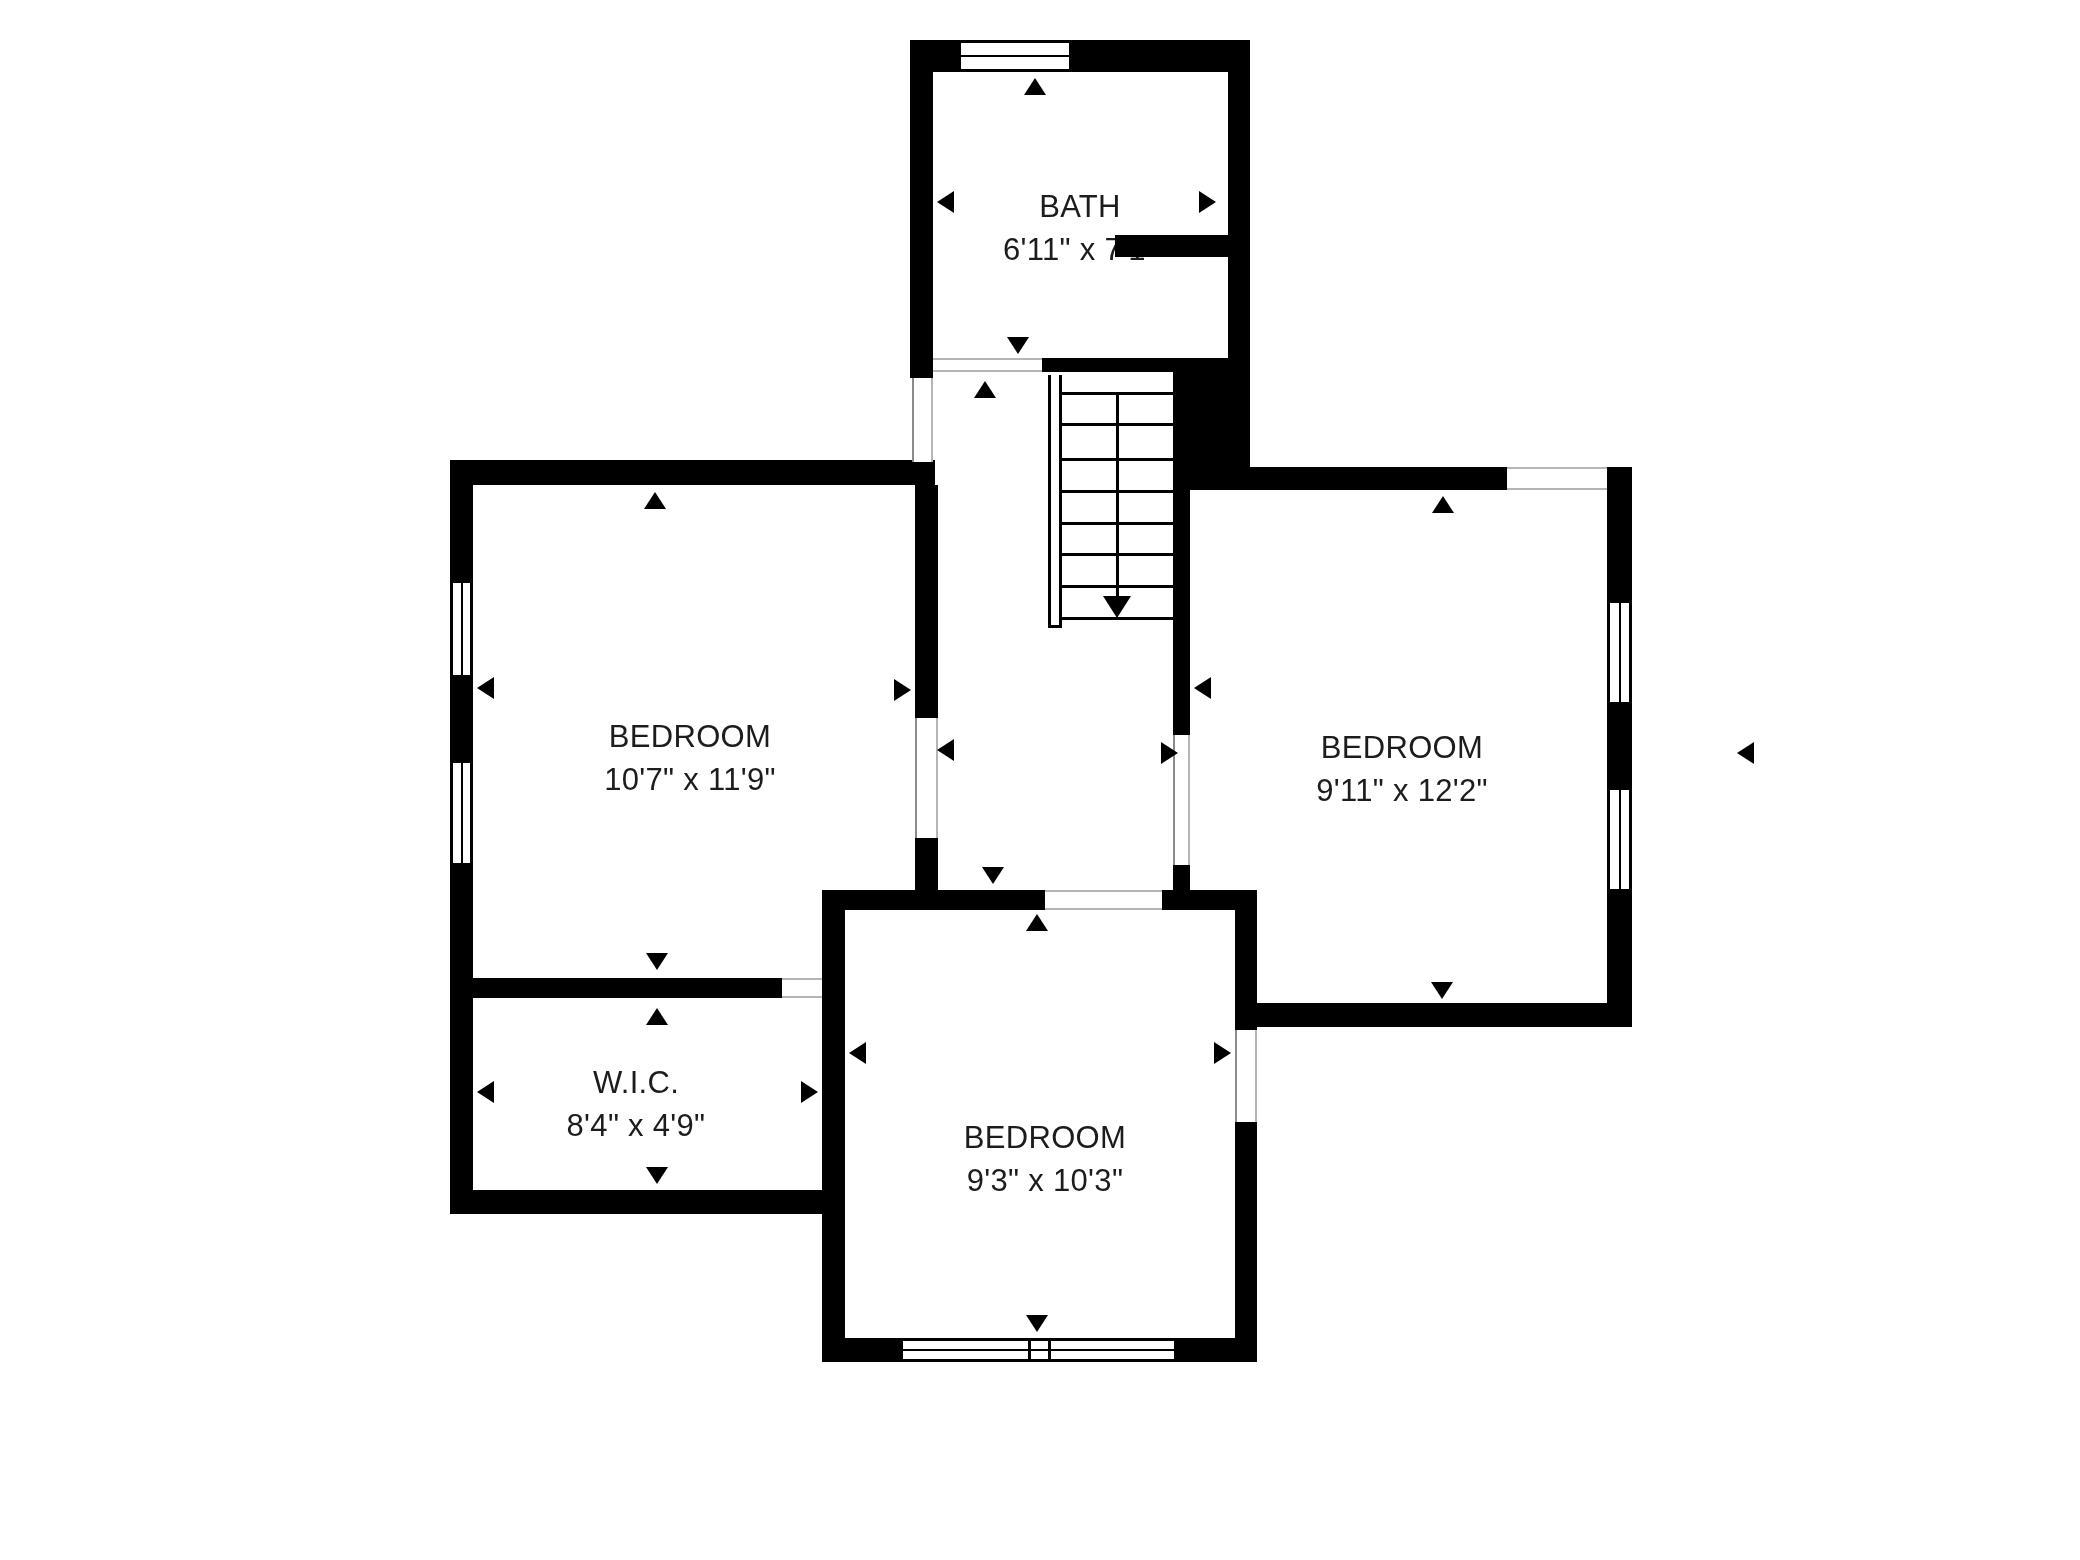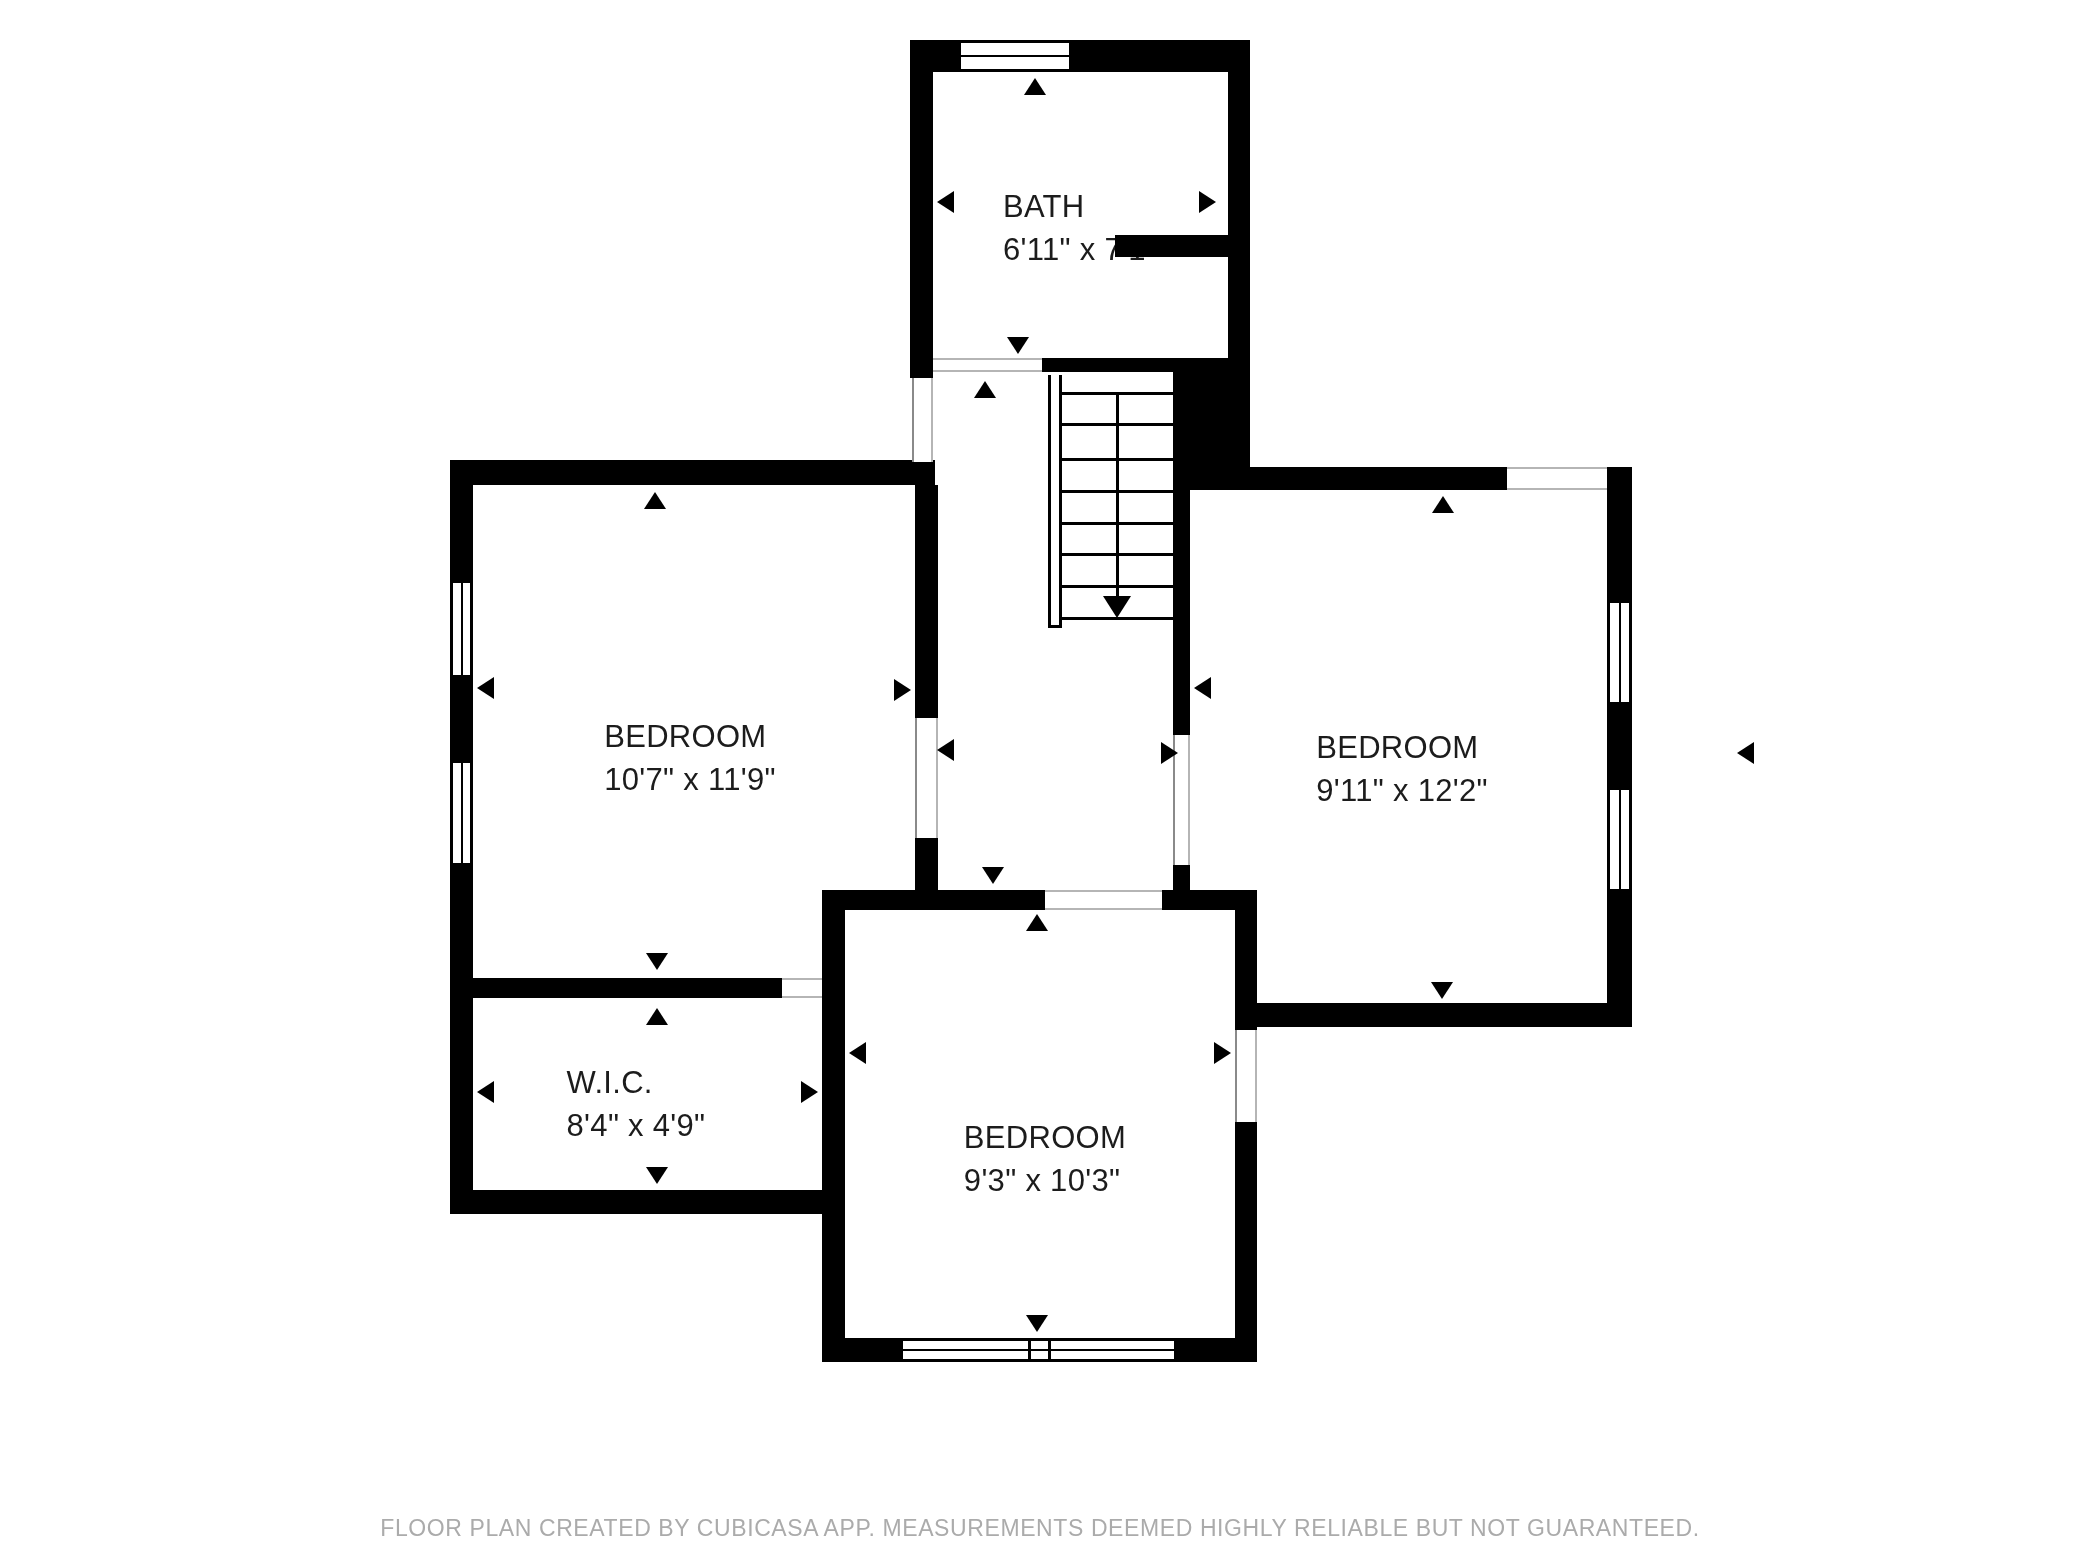--- a/index.html
+++ b/index.html
@@ -11,21 +11,21 @@
   .window{position:absolute;background:#fff;border:3px solid #000;box-sizing:border-box;z-index:3;}
   .window .midline-h{position:absolute;left:-1px;right:-1px;top:50%;height:2px;margin-top:-1px;background:#000;}
   .window .midline-v{position:absolute;top:-1px;bottom:-1px;left:50%;width:2px;margin-left:-1px;background:#000;}
   .window .mullion{position:absolute;top:-1px;bottom:-1px;width:3px;background:#000;}
   .opening{position:absolute;background:#fff;box-sizing:border-box;z-index:3;}
   .opening.h{border-top:2px solid #b5b5b5;border-bottom:2px solid #b5b5b5;}
   .opening.v{border-left:2px solid #8a8a8a;border-right:2px solid #b5b5b5;}
   .arrow{position:absolute;width:0;height:0;z-index:4;}
   .stair-part{position:absolute;z-index:2;}
   .room-label{
-    position:absolute;transform:translateX(-50%);text-align:left;z-index:1;
+    position:absolute;transform:translateX(-50%);text-align:center;z-index:1;
     color:#1c1c1c;font-size:31px;line-height:43px;white-space:nowrap;letter-spacing:0.3px;
   }
   #footer{
     position:absolute;left:50%;transform:translateX(-50%);top:1515px;z-index:1;
     color:#ababab;font-size:23px;letter-spacing:0.6px;white-space:nowrap;
   }
 </style>
 </head>
 <body>
 
@@ -45,21 +45,20 @@
   </div>
   <div class="room-label" style="left: 636px; top: 1061px;">
     <div>W.I.C.</div>
     <div>8'4" x 4'9"</div>
   </div>
   <div class="room-label" style="left: 1045px; top: 1116px;">
     <div>BEDROOM</div>
     <div>9'3" x 10'3"</div>
   </div>
 
-  <div id="footer">FLOOR PLAN CREATED BY CUBICASA APP. MEASUREMENTS DEEMED HIGHLY RELIABLE BUT NOT GUARANTEED.</div>
 <div class="wall" style="left: 910px; top: 40px; width: 48px; height: 32px; background: rgb(0, 0, 0);"></div>
     <div class="wall" style="left: 1072px; top: 40px; width: 178px; height: 32px; background: rgb(0, 0, 0);"></div>
     <div class="wall" style="left: 910px; top: 40px; width: 23px; height: 338px; background: rgb(0, 0, 0);"></div>
     <div class="wall" style="left: 1228px; top: 40px; width: 22px; height: 320px; background: rgb(0, 0, 0);"></div>
     <div class="wall" style="left: 1173px; top: 358px; width: 77px; height: 132px; background: rgb(0, 0, 0);"></div>
     <div class="wall" style="left: 1115px; top: 235px; width: 113px; height: 22px; background: rgb(0, 0, 0);"></div>
     <div class="wall" style="left: 1042px; top: 358px; width: 131px; height: 14px; background: rgb(0, 0, 0);"></div>
     <div class="wall" style="left: 1173px; top: 490px; width: 17px; height: 245px; background: rgb(0, 0, 0);"></div>
     <div class="wall" style="left: 1173px; top: 865px; width: 17px; height: 27px; background: rgb(0, 0, 0);"></div>
     <div class="wall" style="left: 450px; top: 460px; width: 485px; height: 25px; background: rgb(0, 0, 0);"></div>

